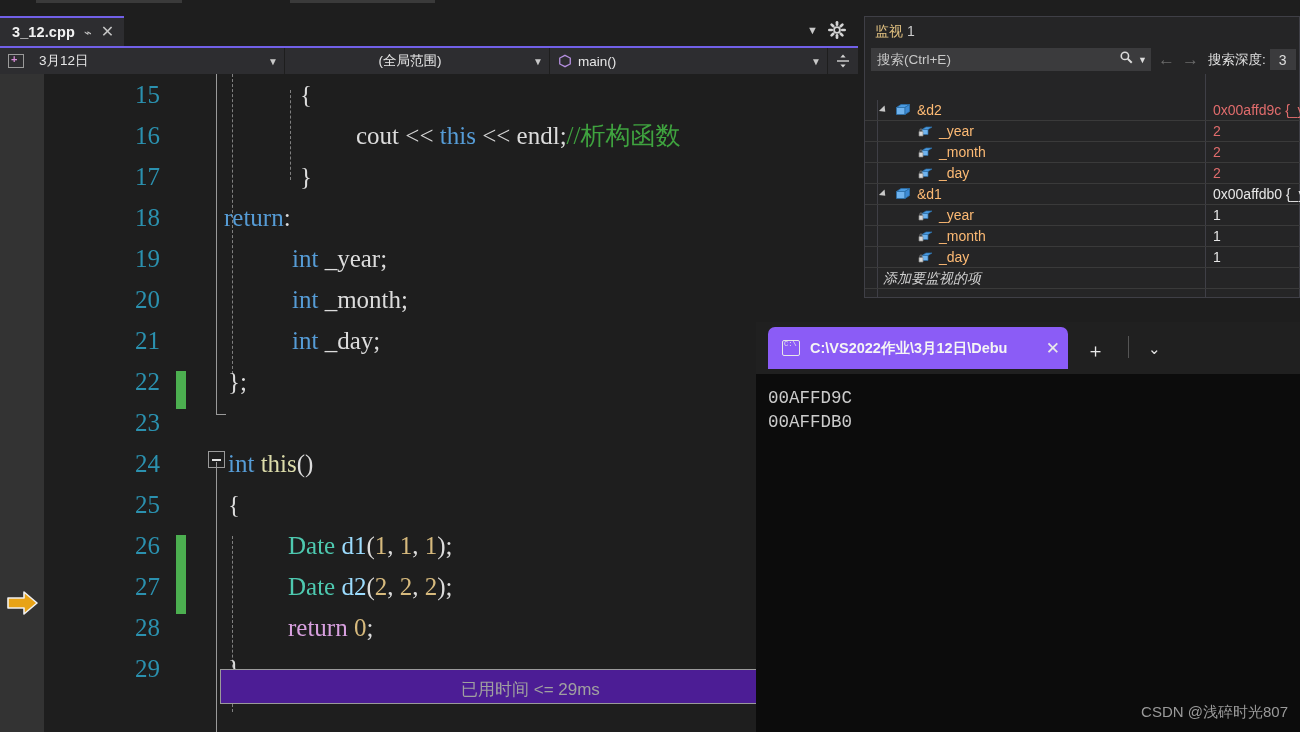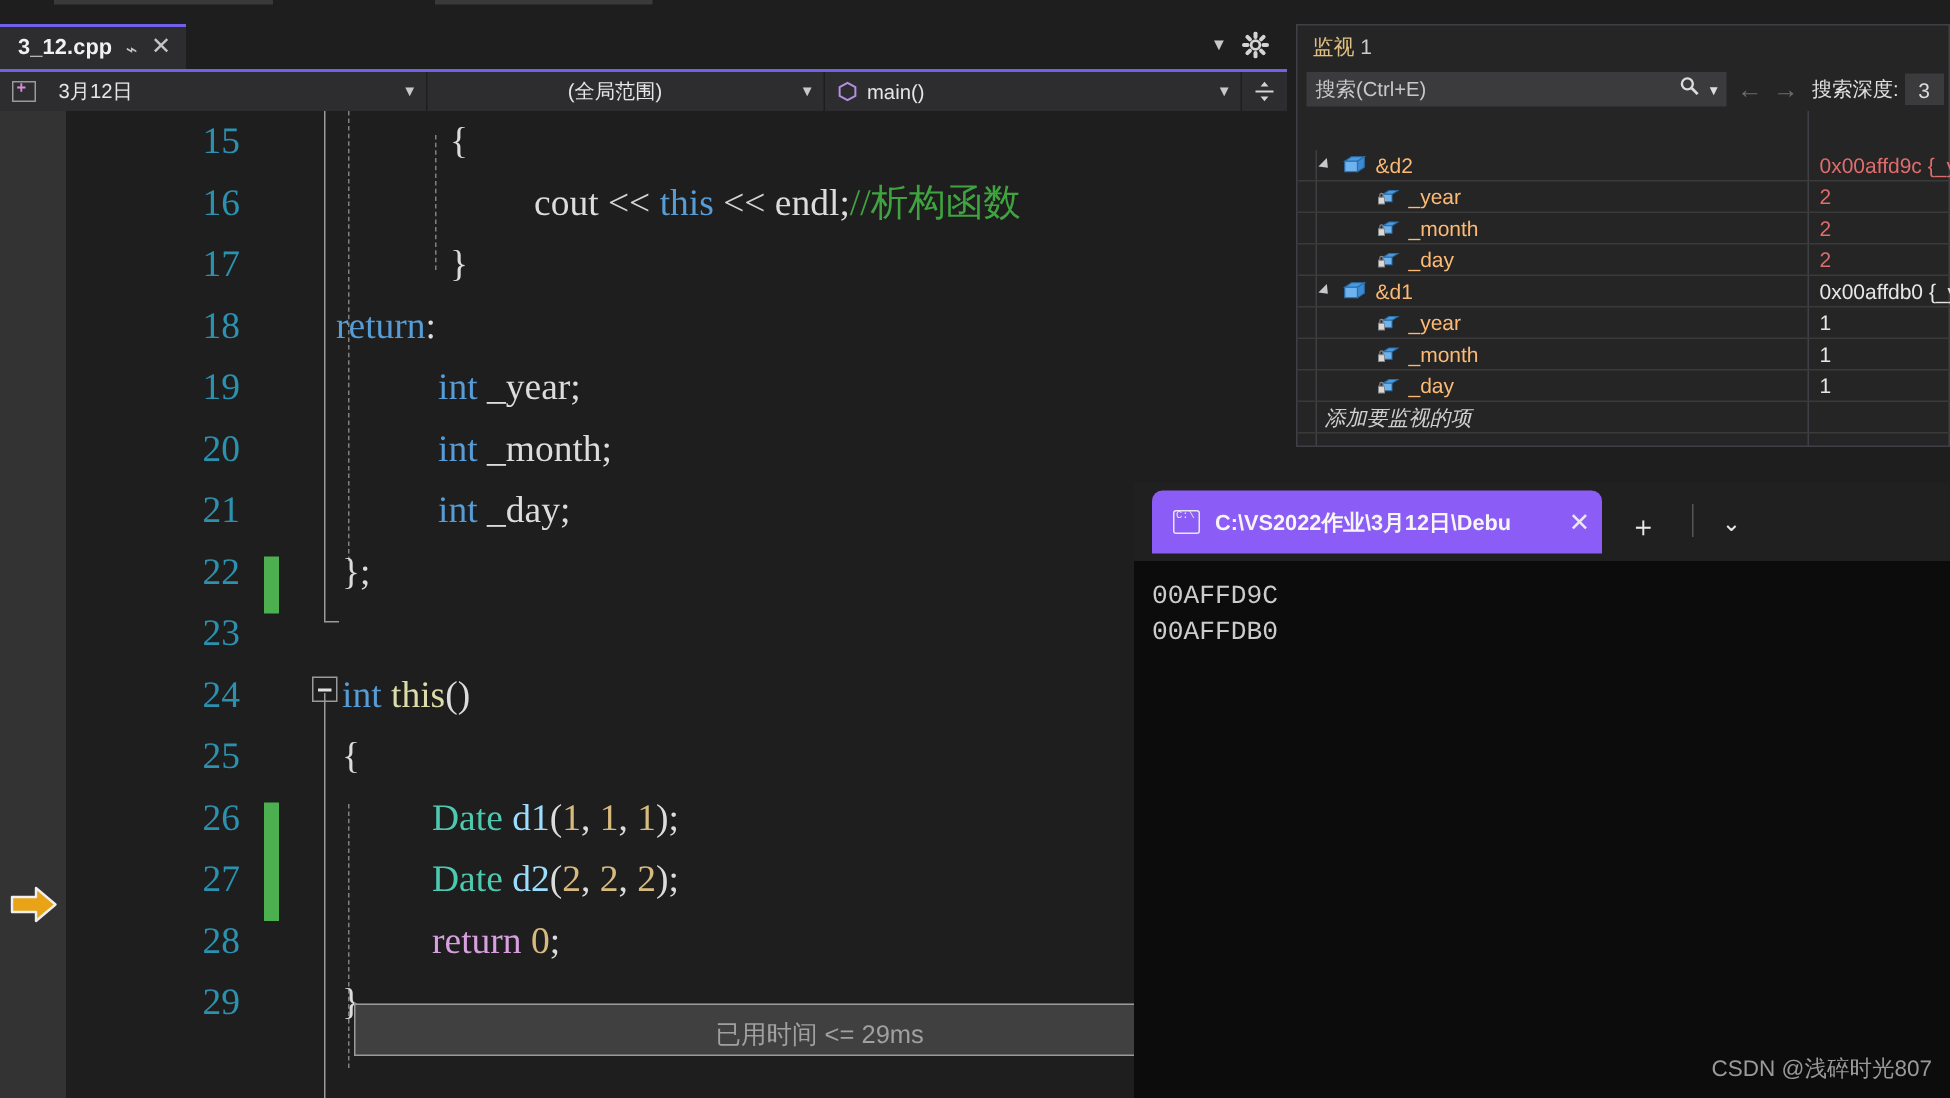--- a/index.html
+++ b/index.html
@@ -82,22 +82,22 @@
 
   
   .guide { position: absolute; width: 1px; border-left: 1px dashed #808080; }
   .scope-bar { position: absolute; width: 1px; background: #9a9a9a; }
   .scope-foot { position: absolute; height: 1px; background: #9a9a9a; }
   .collapse-box { position: absolute; width: 17px; height: 17px; border: 1px solid #9a9a9a; }
   .collapse-box::after { content: ""; position: absolute; left: 3px; top: 7px; width: 9px; height: 2px; background: #e0e0e0; }
 
   
   #elapsed-row {
-    position: absolute; left: 236px; top: 595px; width: 538px; height: 35px;
-    background: #404040; border: 1px solid #9a9a9a;
+    position: absolute; left: 220px; top: 595px; width: 538px; height: 35px;
+    background: #4c1d95; border: 1px solid #9a9a9a;
   }
   #elapsed-text { position: absolute; left: 240px; top: 8px; color: #a0a0a0;
       font-size: 17px; font-family: "Liberation Sans", sans-serif; white-space: nowrap;}
 
   
   #watch-panel { position: absolute; left: 864px; top: 16px; width: 436px; height: 282px;
       background: #252526; border: 1px solid #3f3f46; }
   #watch-title { position: absolute; left: 10px; top: 6px; font-size: 14px; }
   #watch-title .t-cn { color: #e0c080; }
   #watch-title .t-num { color: #cccccc; }

